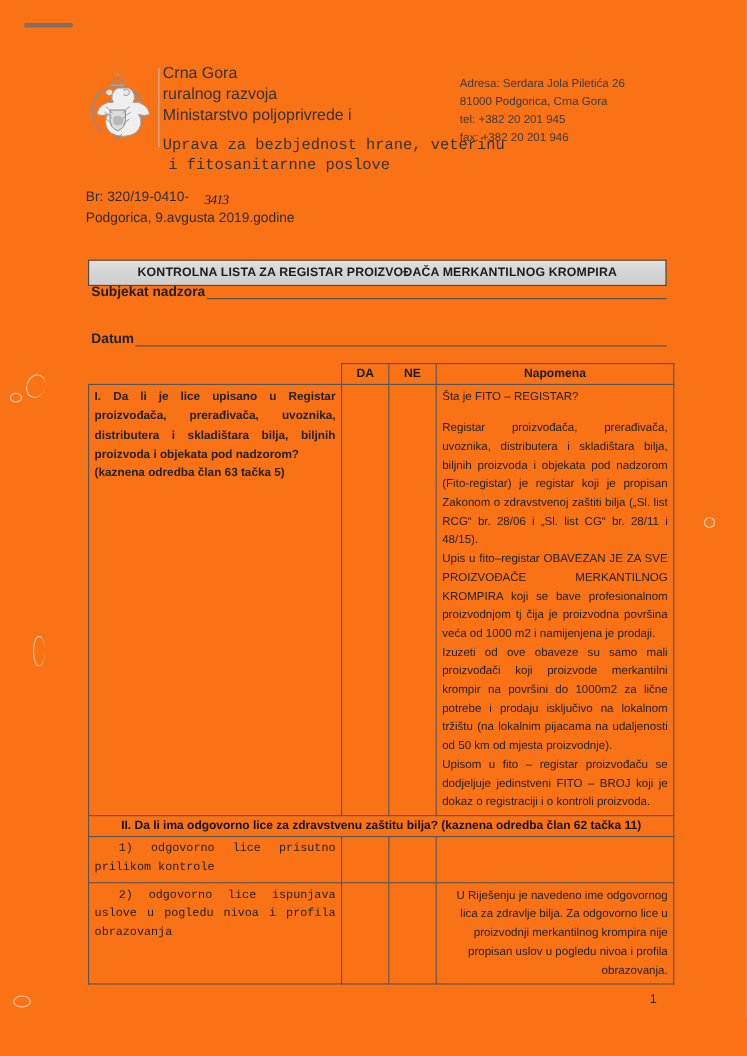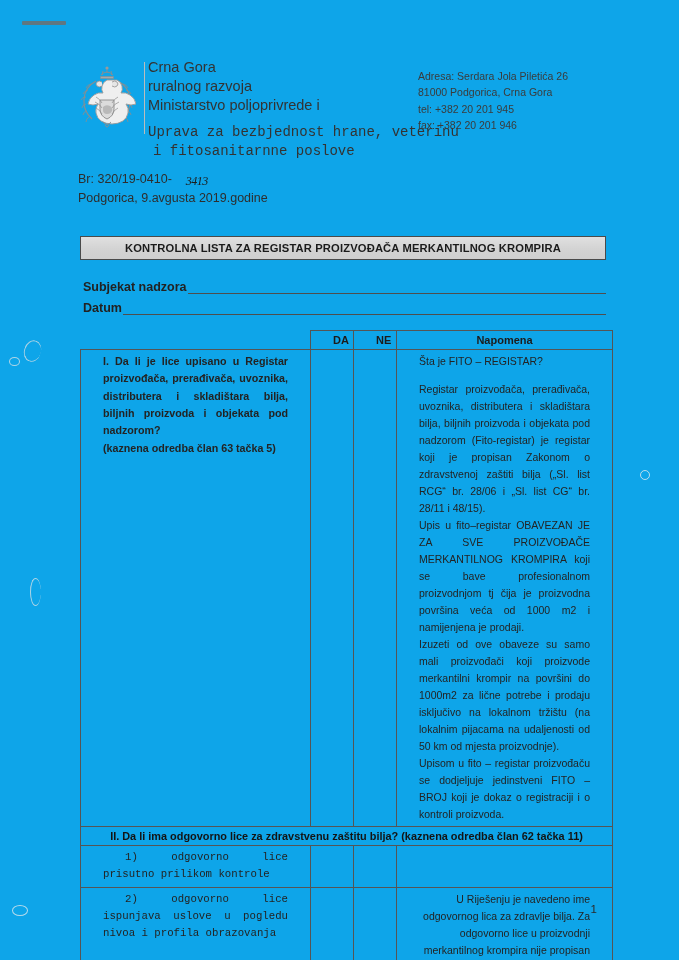--- a/index.html
+++ b/index.html
@@ -12,21 +12,21 @@
     height: 960px;
     position: relative;
     font-family: "Liberation Sans", sans-serif;
     color: #2b2b2b;
     overflow: hidden;
   }
 
   .page {
     position: absolute;
     inset: 0;
-    background: #0ea5e9;
+    background: #f97316;
   }
 
   
   .artifact-bar {
     position: absolute;
     left: 22px; top: 21px;
     width: 44px; height: 4px;
     background: #6e6e6e;
     border-radius: 1px;
     opacity: .85;
@@ -137,37 +137,37 @@
     font-weight: bold;
     color: #222;
     white-space: nowrap;
   }
   .field-row .rule {
     flex: 1;
     border-bottom: 1.3px solid #4e4e4e;
     height: 12px;
     margin-left: 1px;
   }
-  .field-subjekat { top: 280px; }
+  .field-subjekat { top: 258px; }
   .field-datum    { top: 301px; }
 
   
   table.checklist {
     position: absolute;
     left: 80px; top: 330px;
     width: 532px;
     border-collapse: collapse;
     table-layout: fixed;
     font-size: 10.6px;
     color: #232323;
   }
   table.checklist td, table.checklist th {
     border: 1px solid #555;
     vertical-align: top;
-    padding: 3px 22px;
+    padding: 3px 5px;
     box-sizing: border-box;
   }
   col.c-q   { width: 230px; }
   col.c-da  { width: 43px;  }
   col.c-ne  { width: 43px;  }
   col.c-nap { width: 216px; }
 
   thead th {
     text-align: center;
     font-weight: bold;

